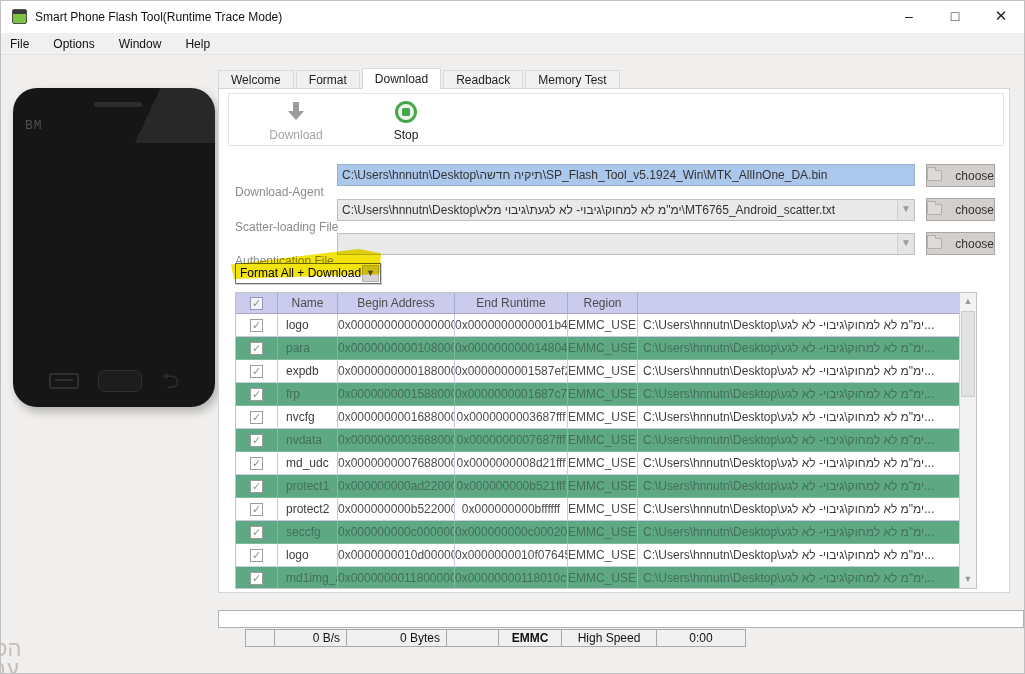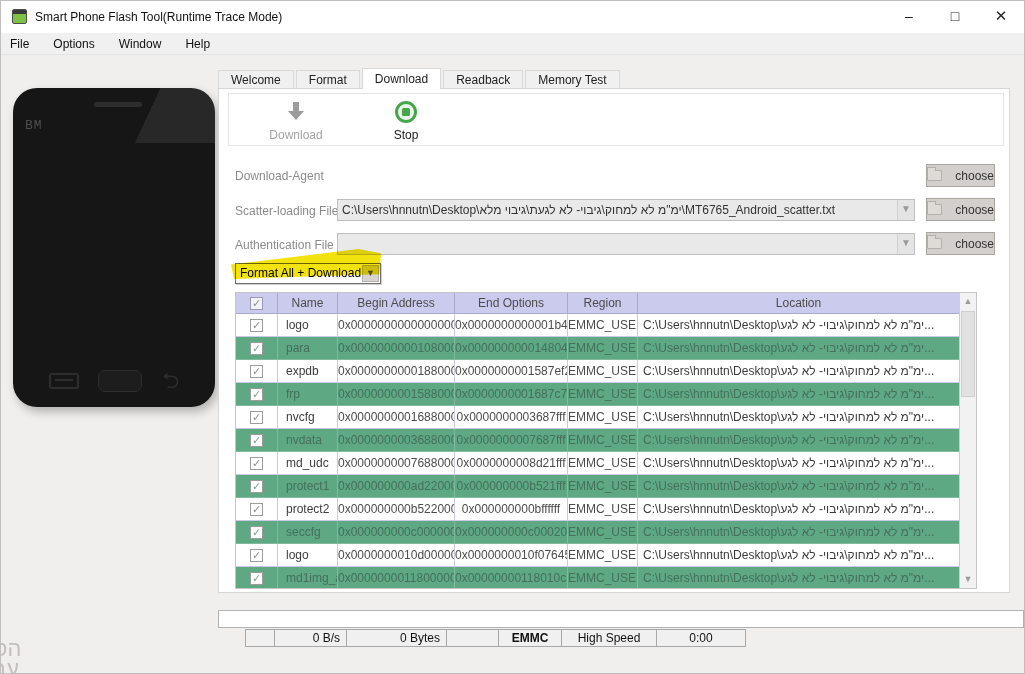--- a/index.html
+++ b/index.html
@@ -46,21 +46,21 @@
     border:1px solid #d6d6d6; }
   
   #toolbar-box { position:absolute; left:9px; top:4px; width:776px; height:53px; border:1px solid #e4e4e4; background:#fff; }
   .toolbtn { position:absolute; top:4px; width:90px; text-align:center; }
   #toolbtn-download { left:22px; } #toolbtn-stop { left:132px; }
   .toolbtn .ticon { height:28px; display:flex; justify-content:center; align-items:center; }
   .toolbtn .tlabel { font-size:12px; margin-top:2px; }
   #toolbtn-download .tlabel { color:#a3a3a3; }
   #toolbtn-stop .tlabel { color:#1a1a1a; }
   
-  .field-label { position:absolute; left:16px; color:#8b8b8b; font-size:12px; }
+  .field-label { position:absolute; left:16px; color:#8b8b8b; font-size:12px;margin-top:16px; }
   .field-input { position:absolute; left:118px; width:578px; height:22px; border:1px solid #bfbfbf;
     font-family:"Liberation Sans", sans-serif; font-size:12px; color:#333; padding:0 4px; background:#e9e9e9; }
   #input-da { background:#abc7ec; border-color:#9ab1c9; }
   .combo-arrow { position:absolute; width:17px; height:20px; line-height:18px; text-align:center;
     color:#9a9a9a; font-size:10px; border-left:1px solid #cfcfcf; background:#e4e4e4; }
   .choose-btn { position:absolute; left:707px; width:69px; height:23px; background:#d3cfcc;
     border:1px solid #a9a5a1; display:flex; align-items:center; justify-content:space-between; gap:6px; color:#333; font-size:12px; }
   .folder-ico { width:15px; height:11px; background:#dedad6; border:1px solid #b3afab; border-radius:1px; position:relative; }
   .folder-ico::before { content:""; position:absolute; left:-1px; top:-4px; width:7px; height:3px; background:#dedad6; border:1px solid #b3afab; border-bottom:none; }
   
@@ -158,20 +158,21 @@
           <svg width="24" height="24" viewBox="0 0 24 24">
               <circle cx="12" cy="12" r="9.5" fill="#eaf6ea" stroke="#46A64C" stroke-width="3"></circle>
               <rect x="8" y="8" width="8" height="8" rx="1.5" fill="#46A64C"></rect>
             </svg>
         </div>
         <div class="tlabel">Stop</div>
       </div>
     </div>
 
     <div class="field-label" style="top:80px;">Download-Agent</div>
+    <input class="field-input" id="input-da" style="top: 75px;" readonly="" value="C:\Users\hnnutn\Desktop\תיקיה חדשה\SP_Flash_Tool_v5.1924_Win\MTK_AllInOne_DA.bin">
     <div class="choose-btn" style="top:75px;">
       <span class="folder-ico"></span>
       <span>choose</span>
     </div>
 
     <div class="field-label" style="top:115px;">Scatter-loading File</div>
     <input class="field-input" style="top: 110px;" readonly="" value="C:\Users\hnnutn\Desktop\ימ&quot;מ לא למחוק\גיבוי- לא לגעת\גיבוי מלא\MT6765_Android_scatter.txt">
     <div class="combo-arrow" style="left:678px; top:111px;">▼</div>
     <div class="choose-btn" style="top:109px;">
       <span class="folder-ico"></span>
@@ -192,23 +193,22 @@
     </div>
     <div id="highlight-mark"></div>
 
     <div id="ptable">
       <div class="trow" id="thead">
         <div class="tcell c-check">
             <div class="cb">✓</div>
           </div>
         <div class="tcell c-addr">Name</div>
         <div class="tcell c-addr">Begin Address</div>
-        <div class="tcell c-addr">End Options</div>
+        <div class="tcell c-addr">End Runtime</div>
         <div class="tcell c-addr">Region</div>
-        <div class="tcell c-addr" style="border-right:none;">Location</div>
       </div>
       <div id="tbody">
           <div class="trow">
             <div class="tcell c-check">
               <div class="cb">✓</div>
             </div>
             <div class="tcell c-name">logo</div>
             <div class="tcell c-addr">0x0000000000000000</div>
             <div class="tcell c-addr">0x0000000000001b49</div>
             <div class="tcell c-region c-addr">EMMC_USER</div>

